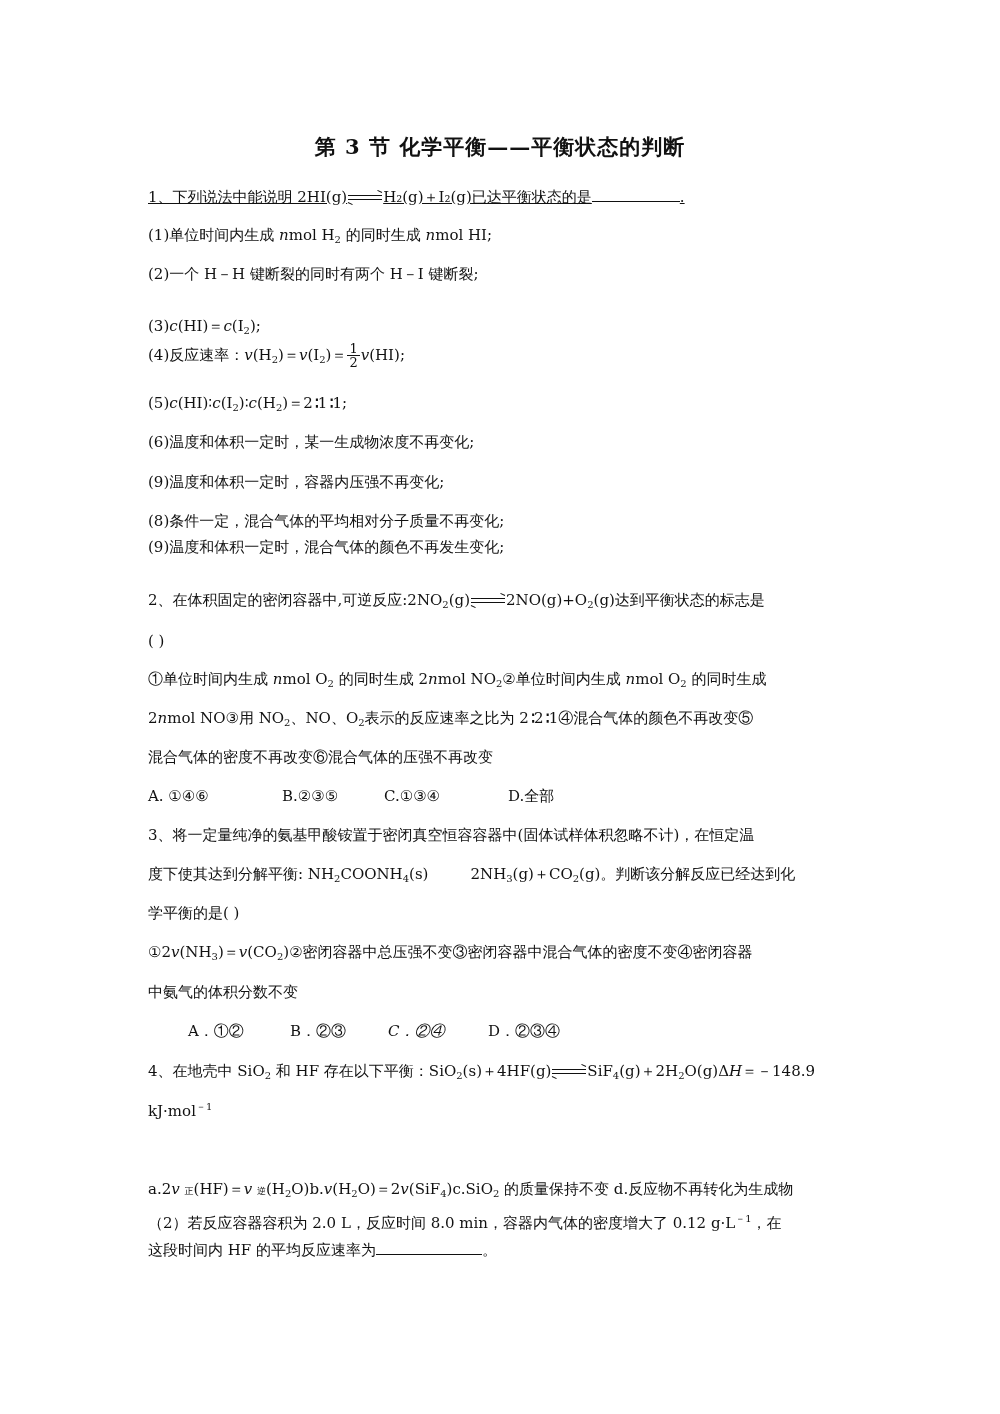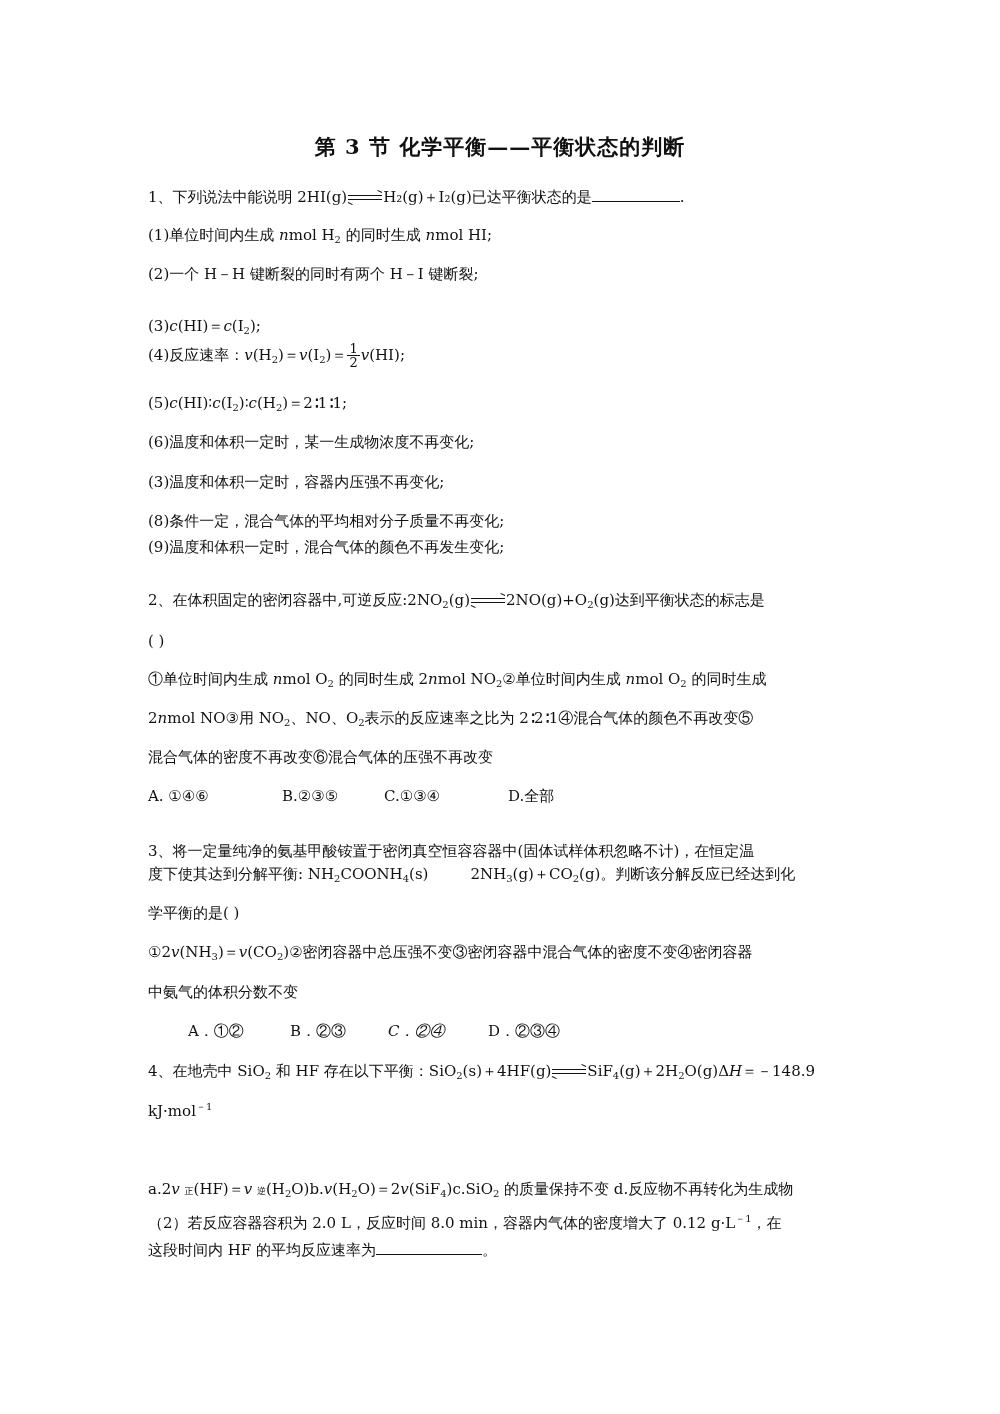--- a/index.html
+++ b/index.html
@@ -24,46 +24,46 @@
   .frac .den { display: block; padding: 0 2px; }
   .opt { display: inline-block; }
 </style>
 </head>
 <body>
 
 <div class="page">
 
   <div class="title">第 3 节  化学平衡——平衡状态的判断</div>
 
-  <div class="line" style="top:187px;">
+  <div class="line" style="top:187px;text-decoration:underline;">
     <span>1、下列说法中能说明 2HI(g)</span><span class="eq-arrow"><span class="hu"></span><span class="hl"></span></span><span>H₂(g)＋I₂(g)已达平衡状态的是</span><span class="blank" style="width:88px;"></span><span>.</span>
   </div>
 
   <div class="line" style="top:225px;">(1)单位时间内生成 <span class="i">n</span>mol H<sub>2</sub> 的同时生成 <span class="i">n</span>mol HI;</div>
   <div class="line" style="top:264px;">(2)一个 H－H 键断裂的同时有两个 H－I 键断裂;</div>
   <div class="line" style="top:316px;">(3)<span class="i">c</span>(HI)＝<span class="i">c</span>(I<sub>2</sub>);</div>
   <div class="line" style="top:342px;">(4)反应速率：<span class="i">v</span>(H<sub>2</sub>)＝<span class="i">v</span>(I<sub>2</sub>)＝<span class="frac"><span class="num">1</span><span class="den">2</span></span><span class="i">v</span>(HI);</div>
   <div class="line" style="top:393px;">(5)<span class="i">c</span>(HI)∶<span class="i">c</span>(I<sub>2</sub>)∶<span class="i">c</span>(H<sub>2</sub>)＝2∶1∶1;</div>
   <div class="line" style="top:432px;text-align:center;">(6)温度和体积一定时，某一生成物浓度不再变化;</div>
-  <div class="line" style="top:472px;">(3)温度和体积一定时，容器内压强不再变化;</div>
+  <div class="line" style="top:472px;">(9)温度和体积一定时，容器内压强不再变化;</div>
   <div class="line" style="top:511px;">(8)条件一定，混合气体的平均相对分子质量不再变化;</div>
   <div class="line" style="top:537px;">(9)温度和体积一定时，混合气体的颜色不再发生变化;</div>
 
   <div class="line" style="top:590px;">
     <span>2、在体积固定的密闭容器中,可逆反应:2NO</span><sub>2</sub>(g)<span class="eq-arrow"><span class="hu"></span><span class="hl"></span></span><span>2NO(g)+O</span><sub>2</sub><span>(g)达到平衡状态的标志是</span>
   </div>
   <div class="line" style="top:631px;">(        )</div>
   <div class="line" style="top:669px;">①单位时间内生成 <span class="i">n</span>mol O<sub>2</sub> 的同时生成 2<span class="i">n</span>mol NO<sub>2</sub>②单位时间内生成 <span class="i">n</span>mol O<sub>2</sub> 的同时生成</div>
   <div class="line" style="top:708px;">2<span class="i">n</span>mol NO③用 NO<sub>2</sub>、NO、O<sub>2</sub>表示的反应速率之比为 2∶2∶1④混合气体的颜色不再改变⑤</div>
   <div class="line" style="top:747px;">混合气体的密度不再改变⑥混合气体的压强不再改变</div>
   <div class="line" style="top:786px;">
     <span class="opt" style="width:134px;">A. ①④⑥</span><span class="opt" style="width:102px;">B.②③⑤</span><span class="opt" style="width:124px;">C.①③④</span><span class="opt">D.全部</span>
   </div>
 
-  <div class="line" style="top:825px;margin-top:16px;">3、将一定量纯净的氨基甲酸铵置于密闭真空恒容容器中(固体试样体积忽略不计)，在恒定温</div>
+  <div class="line" style="top:825px;">3、将一定量纯净的氨基甲酸铵置于密闭真空恒容容器中(固体试样体积忽略不计)，在恒定温</div>
   <div class="line" style="top:864px;">度下使其达到分解平衡: NH<sub>2</sub>COONH<sub>4</sub>(s)<span style="display:inline-block;width:42px;"></span>2NH<sub>3</sub>(g)＋CO<sub>2</sub>(g)。判断该分解反应已经达到化</div>
   <div class="line" style="top:903px;">学平衡的是(        )</div>
   <div class="line" style="top:942px;">①2<span class="i">v</span>(NH<sub>3</sub>)＝<span class="i">v</span>(CO<sub>2</sub>)②密闭容器中总压强不变③密闭容器中混合气体的密度不变④密闭容器</div>
   <div class="line" style="top:982px;">中氨气的体积分数不变</div>
   <div class="line" style="top:1021px;">
     <span class="opt" style="width:102px;margin-left:40px;">A．①②</span><span class="opt" style="width:98px;">B．②③</span><span class="opt" style="width:100px;font-style:italic;">C．②④</span><span class="opt">D．②③④</span>
   </div>
 
   <div class="line" style="top:1061px;">4、在地壳中 SiO<sub>2</sub> 和 HF 存在以下平衡：SiO<sub>2</sub>(s)＋4HF(g)<span class="eq-arrow"><span class="hu"></span><span class="hl"></span></span>SiF<sub>4</sub>(g)＋2H<sub>2</sub>O(g)Δ<span class="i">H</span>＝－148.9</div>
   <div class="line" style="top:1101px;">kJ·mol<sup>－1</sup></div>

